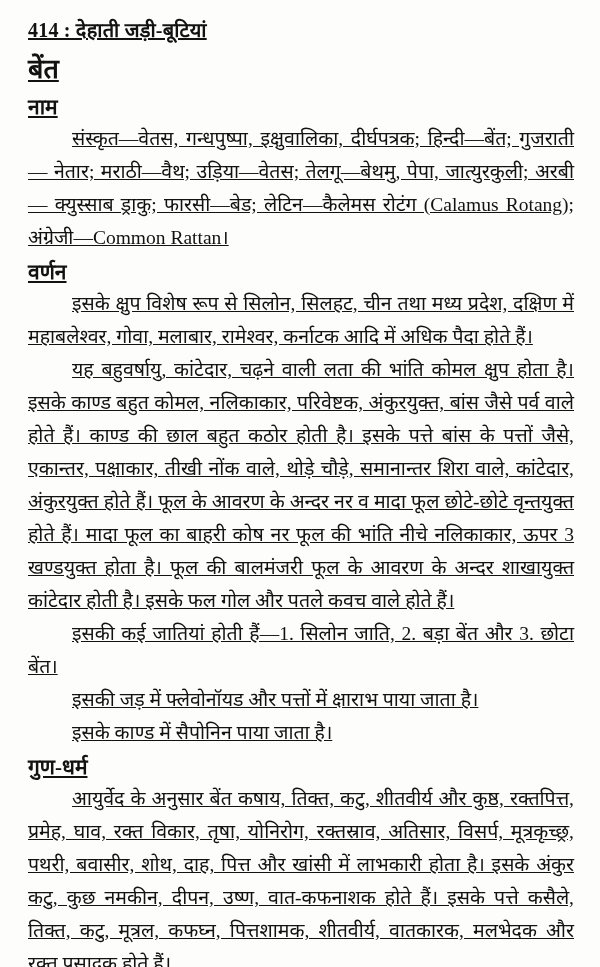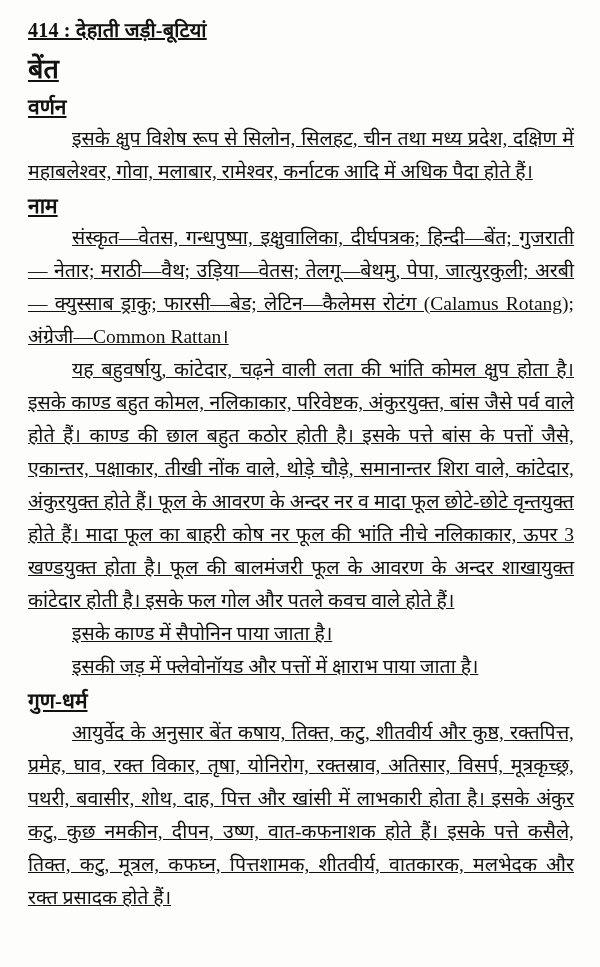--- a/index.html
+++ b/index.html
@@ -48,36 +48,37 @@
 </head>
 <body>
 
 <div class="page">
 
   <div class="running-header">414 : देहाती जड़ी-बूटियां</div>
 
   <h1 class="chapter-title">बेंत</h1>
 
   <div>
+    <h2 class="section-heading">नाम</h2>
+    <p class="body-para">संस्कृत—वेतस, गन्धपुष्पा, इक्षुवालिका, दीर्घपत्रक; हिन्दी—बेंत; गुजराती— नेतार; मराठी—वैथ; उड़िया—वेतस; तेलगू—बेथमु, पेपा, जात्युरकुली; अरबी— क्युस्साब ड्राकु; फारसी—बेड; लेटिन—कैलेमस रोटंग (Calamus Rotang); अंग्रेजी—Common Rattan।</p>
+  </div>
+
+  <div>
     <h2 class="section-heading">वर्णन</h2>
     <p class="body-para">इसके क्षुप विशेष रूप से सिलोन, सिलहट, चीन तथा मध्य प्रदेश, दक्षिण में महाबलेश्वर, गोवा, मलाबार, रामेश्वर, कर्नाटक आदि में अधिक पैदा होते हैं।</p>
   </div>
 
   <div>
-    <h2 class="section-heading">नाम</h2>
-    <p class="body-para">संस्कृत—वेतस, गन्धपुष्पा, इक्षुवालिका, दीर्घपत्रक; हिन्दी—बेंत; गुजराती— नेतार; मराठी—वैथ; उड़िया—वेतस; तेलगू—बेथमु, पेपा, जात्युरकुली; अरबी— क्युस्साब ड्राकु; फारसी—बेड; लेटिन—कैलेमस रोटंग (Calamus Rotang); अंग्रेजी—Common Rattan।</p>
+    <p class="body-para">यह बहुवर्षायु, कांटेदार, चढ़ने वाली लता की भांति कोमल क्षुप होता है। इसके काण्ड बहुत कोमल, नलिकाकार, परिवेष्टक, अंकुरयुक्त, बांस जैसे पर्व वाले होते हैं। काण्ड की छाल बहुत कठोर होती है। इसके पत्ते बांस के पत्तों जैसे, एकान्तर, पक्षाकार, तीखी नोंक वाले, थोड़े चौड़े, समानान्तर शिरा वाले, कांटेदार, अंकुरयुक्त होते हैं। फूल के आवरण के अन्दर नर व मादा फूल छोटे-छोटे वृन्तयुक्त होते हैं। मादा फूल का बाहरी कोष नर फूल की भांति नीचे नलिकाकार, ऊपर 3 खण्डयुक्त होता है। फूल की बालमंजरी फूल के आवरण के अन्दर शाखायुक्त कांटेदार होती है। इसके फल गोल और पतले कवच वाले होते हैं।</p>
+    <p class="body-para">इसकी कई जातियां होती हैं—1. सिलोन जाति, 2. बड़ा बेंत और 3. छोटा बेंत।</p>
   </div>
 
   <div>
-    <p class="body-para">यह बहुवर्षायु, कांटेदार, चढ़ने वाली लता की भांति कोमल क्षुप होता है। इसके काण्ड बहुत कोमल, नलिकाकार, परिवेष्टक, अंकुरयुक्त, बांस जैसे पर्व वाले होते हैं। काण्ड की छाल बहुत कठोर होती है। इसके पत्ते बांस के पत्तों जैसे, एकान्तर, पक्षाकार, तीखी नोंक वाले, थोड़े चौड़े, समानान्तर शिरा वाले, कांटेदार, अंकुरयुक्त होते हैं। फूल के आवरण के अन्दर नर व मादा फूल छोटे-छोटे वृन्तयुक्त होते हैं। मादा फूल का बाहरी कोष नर फूल की भांति नीचे नलिकाकार, ऊपर 3 खण्डयुक्त होता है। फूल की बालमंजरी फूल के आवरण के अन्दर शाखायुक्त कांटेदार होती है। इसके फल गोल और पतले कवच वाले होते हैं।</p>
-  </div>
-
-  <div>
+    <p class="body-para">इसकी जड़ में फ्लेवोनॉयड और पत्तों में क्षाराभ पाया जाता है।</p>
     <p class="body-para">इसके काण्ड में सैपोनिन पाया जाता है।</p>
-    <p class="body-para">इसकी जड़ में फ्लेवोनॉयड और पत्तों में क्षाराभ पाया जाता है।</p>
   </div>
 
   <div>
     <h2 class="section-heading">गुण-धर्म</h2>
     <p class="body-para">आयुर्वेद के अनुसार बेंत कषाय, तिक्त, कटु, शीतवीर्य और कुष्ठ, रक्तपित्त, प्रमेह, घाव, रक्त विकार, तृषा, योनिरोग, रक्तस्राव, अतिसार, विसर्प, मूत्रकृच्छ्र, पथरी, बवासीर, शोथ, दाह, पित्त और खांसी में लाभकारी होता है। इसके अंकुर कटु, कुछ नमकीन, दीपन, उष्ण, वात-कफनाशक होते हैं। इसके पत्ते कसैले, तिक्त, कटु, मूत्रल, कफघ्न, पित्तशामक, शीतवीर्य, वातकारक, मलभेदक और रक्त प्रसादक होते हैं।</p>
 
   </div>
 
 </div>
 

